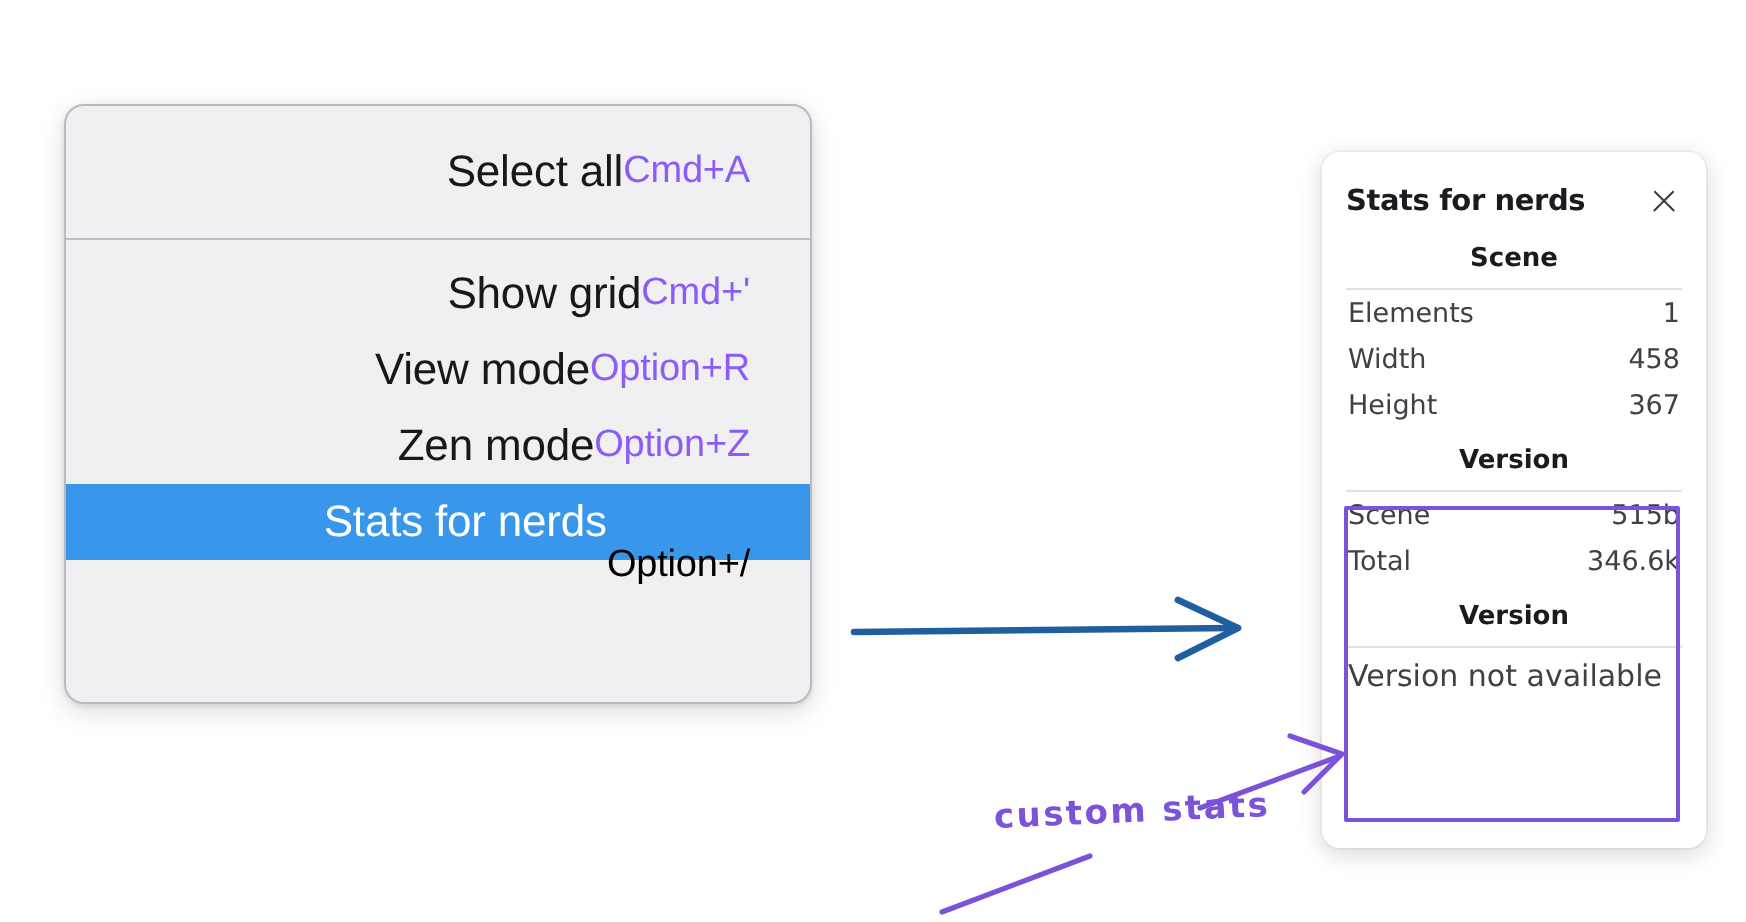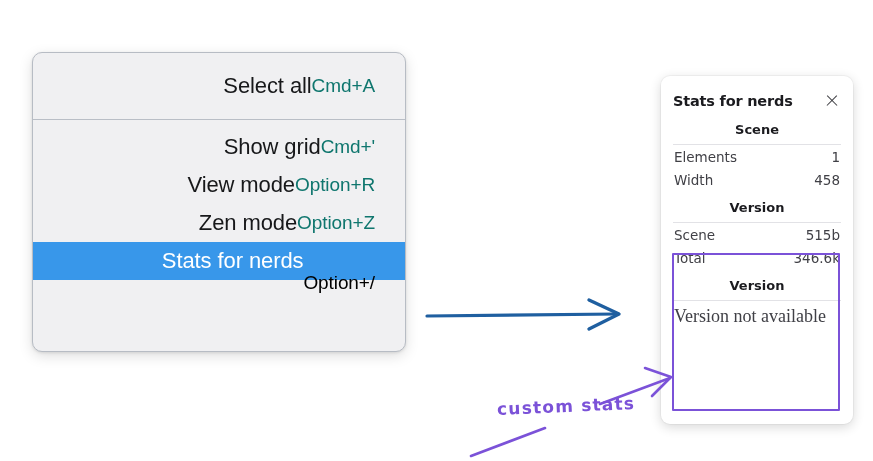--- a/index.html
+++ b/index.html
@@ -52,21 +52,21 @@
   .menu-item.highlighted {
     background: #3897ea;
   }
   .menu-label {
     font-size: 22px;
     color: #17181a;
     letter-spacing: -0.1px;
   }
   .menu-shortcut {
     font-size: 19px;
-    color: #0f766e;
+    color: #8b5cf6;
     letter-spacing: -0.1px;
   }
   .menu-item.highlighted .menu-label { color: #ffffff; }
   .menu-item.highlighted .menu-shortcut { color: #000000; margin-top: 44px; }
 
   
   .stats-panel {
     position: absolute;
     left: 661px;
     top: 76px;
@@ -129,24 +129,23 @@
     justify-content: space-between;
     height: 23px;
     padding: 0 2px;
     font-size: 13.5px;
     color: #404046;
     gap: 20px;
   }
   .stat-row .k { }
   .stat-row .v { }
   .single-line {
-    font-size: 18px;
+    font-size: 15px;
     color: #404046;
     padding: 5px 2px 0 2px;
-    font-family: Liberation Serif, serif;
   }
 
   
   .purple-box {
     position: absolute;
     left: 672px;
     top: 253px;
     width: 168px;
     height: 158px;
     box-sizing: border-box;
@@ -219,20 +218,24 @@
   <div class="section-head">Scene</div>
   <div class="rule"></div>
   <div class="stat-row">
     <span class="k">Elements</span>
     <span class="v">1</span>
   </div>
   <div class="stat-row">
     <span class="k">Width</span>
     <span class="v">458</span>
   </div>
+  <div class="stat-row">
+    <span class="k">Height</span>
+    <span class="v">367</span>
+  </div>
 
   <div class="section-head">Version</div>
   <div class="rule"></div>
   <div class="stat-row">
     <span class="k">Scene</span>
     <span class="v">515b</span>
   </div>
   <div class="stat-row">
     <span class="k">Total</span>
     <span class="v">346.6k</span>

